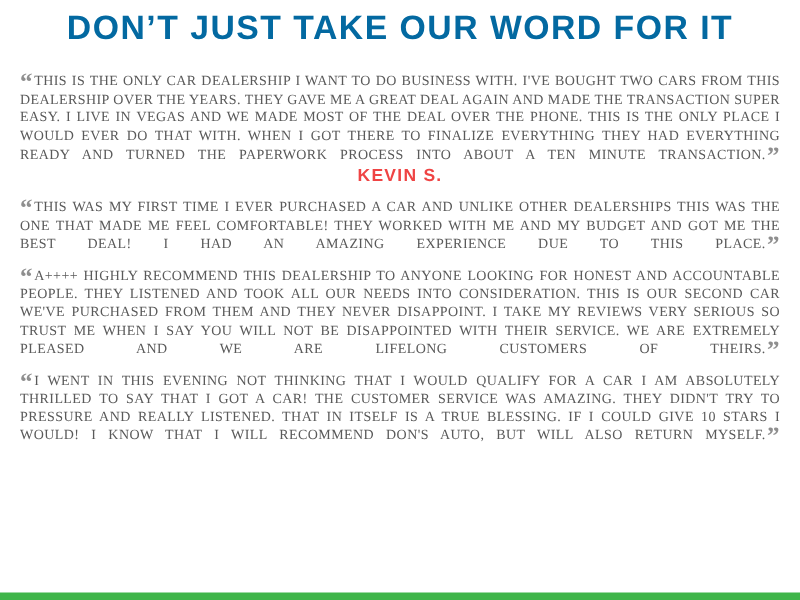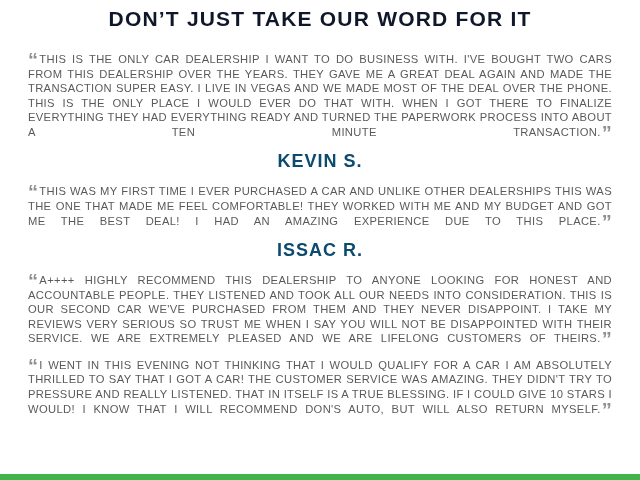--- a/index.html
+++ b/index.html
@@ -15,68 +15,68 @@
   }
   .page {
     position: relative;
     width: 640px;
     height: 480px;
     box-sizing: border-box;
     background: #ffffff;
   }
   .headline {
     text-align: center;
-    color: #0f172a;
+    color: #0369a1;
     font-family: "Liberation Sans", sans-serif;
     font-weight: bold;
-    font-size: 21px;
+    font-size: 27px;
     letter-spacing: 1.2px;
     text-transform: uppercase;
     margin: 8px 0 22px 0;
     line-height: 1.05;
   }
   .testimonials {
     padding: 0 16px;
   }
   .testimonial {
     margin-bottom: 11px;
   }
   .quote-body {
     color: #5a5a5a;
-    font-family: Liberation Sans, sans-serif;
+    font-family: Liberation Serif, serif;
     font-size: 11.2px;
     letter-spacing: 0.35px;
     line-height: 1.30;
     text-transform: uppercase;
     text-align: justify;
     text-align-last: justify;
-    margin: 12px;
+    margin: 0;
   }
   .quote-body .openq {
     color: #8f8f8f;
     font-size: 20px;
     font-weight: bold;
     line-height: 0;
     vertical-align: -4px;
     margin-right: 1px;
   }
   .quote-body .closeq {
     color: #8f8f8f;
     font-size: 20px;
     font-weight: bold;
     line-height: 0;
     vertical-align: -4px;
     margin-left: 1px;
   }
   .author {
     text-align: center;
-    color: #0c4a6e;
+    color: #ef4444;
     font-family: "Liberation Sans", sans-serif;
     font-weight: bold;
-    font-size: 18px;
+    font-size: 14px;
     letter-spacing: 1px;
     text-transform: uppercase;
     margin-top: 1px;
   }
   .footer-bar {
     position: absolute;
     left: 0;
     bottom: 0;
     width: 640px;
     height: 14px;
@@ -92,21 +92,20 @@
 
   <div class="testimonials">
 
     <div class="testimonial">
       <p class="quote-body"><span class="openq">“</span><span>This is the only car dealership I want to do business with. I've bought two cars from this dealership over the years. They gave me a great deal again and made the transaction super easy. I live in Vegas and we made most of the deal over the phone. This is the only place I would ever do that with. When I got there to finalize everything they had everything ready and turned the paperwork process into about a ten minute transaction.</span><span class="closeq">”</span></p>
       <div class="author">Kevin S.</div>
     </div>
 
     <div class="testimonial">
       <p class="quote-body"><span class="openq">“</span><span>This was my first time I ever purchased a car and unlike other dealerships this was the one that made me feel comfortable! They worked with me and my budget and got me the best deal! I had an amazing experience due to this place.</span><span class="closeq">”</span></p>
-      <div class="author">Issac R.</div>
     </div>
 
     <div class="testimonial">
       <p class="quote-body"><span class="openq">“</span><span>A++++ Highly recommend this dealership to anyone looking for honest and accountable people. They listened and took all our needs into consideration. This is our second car we've purchased from them and they never disappoint. I take my reviews very serious so trust me when I say you will not be disappointed with their service. We are extremely pleased and we are lifelong customers of theirs.</span><span class="closeq">”</span></p>
     </div>
 
     <div class="testimonial">
       <p class="quote-body"><span class="openq">“</span><span>I went in this evening not thinking that I would qualify for a car I am absolutely thrilled to say that I got a car! The customer service was amazing. They didn't try to pressure and really listened. That in itself is a true blessing. If I could give 10 stars I would! I know that I will recommend Don's Auto, but will also return myself.</span><span class="closeq">”</span></p>
     </div>
 

